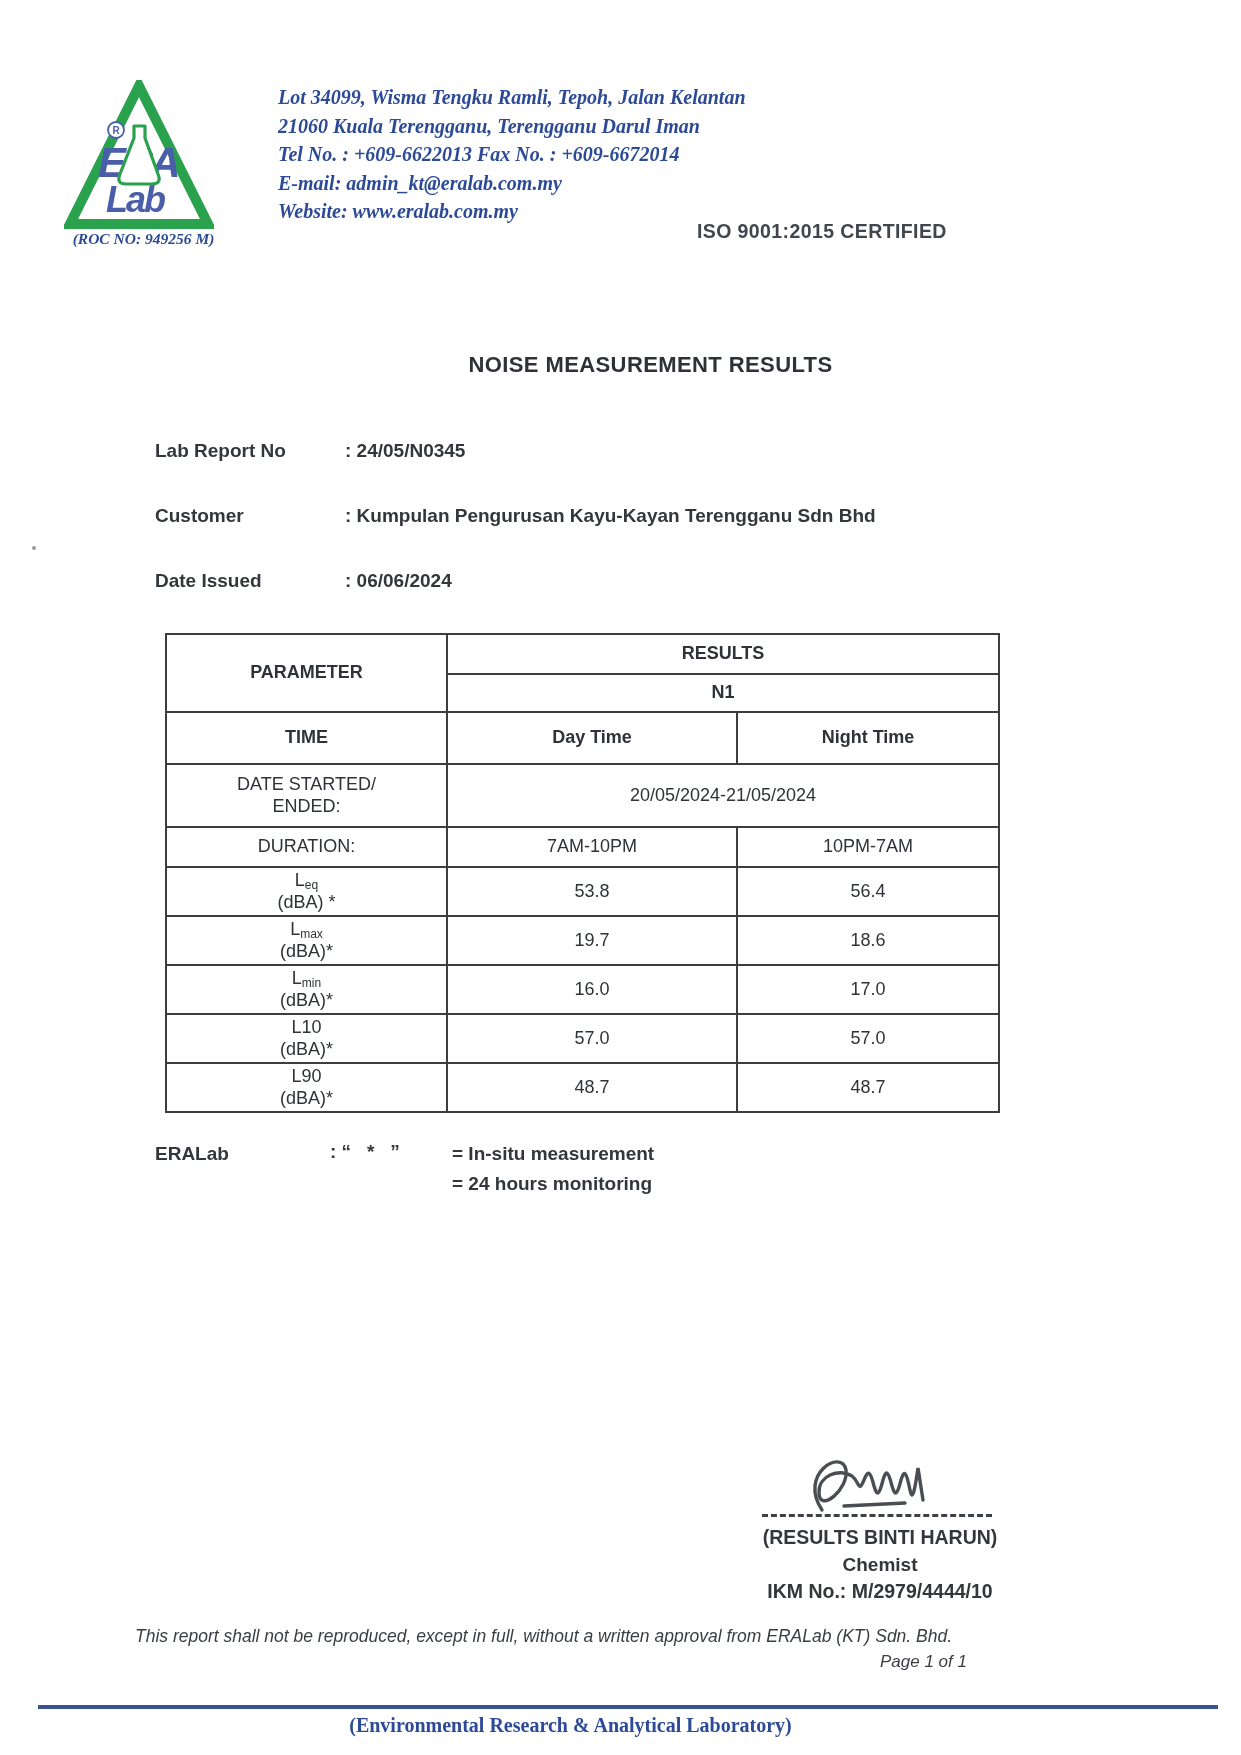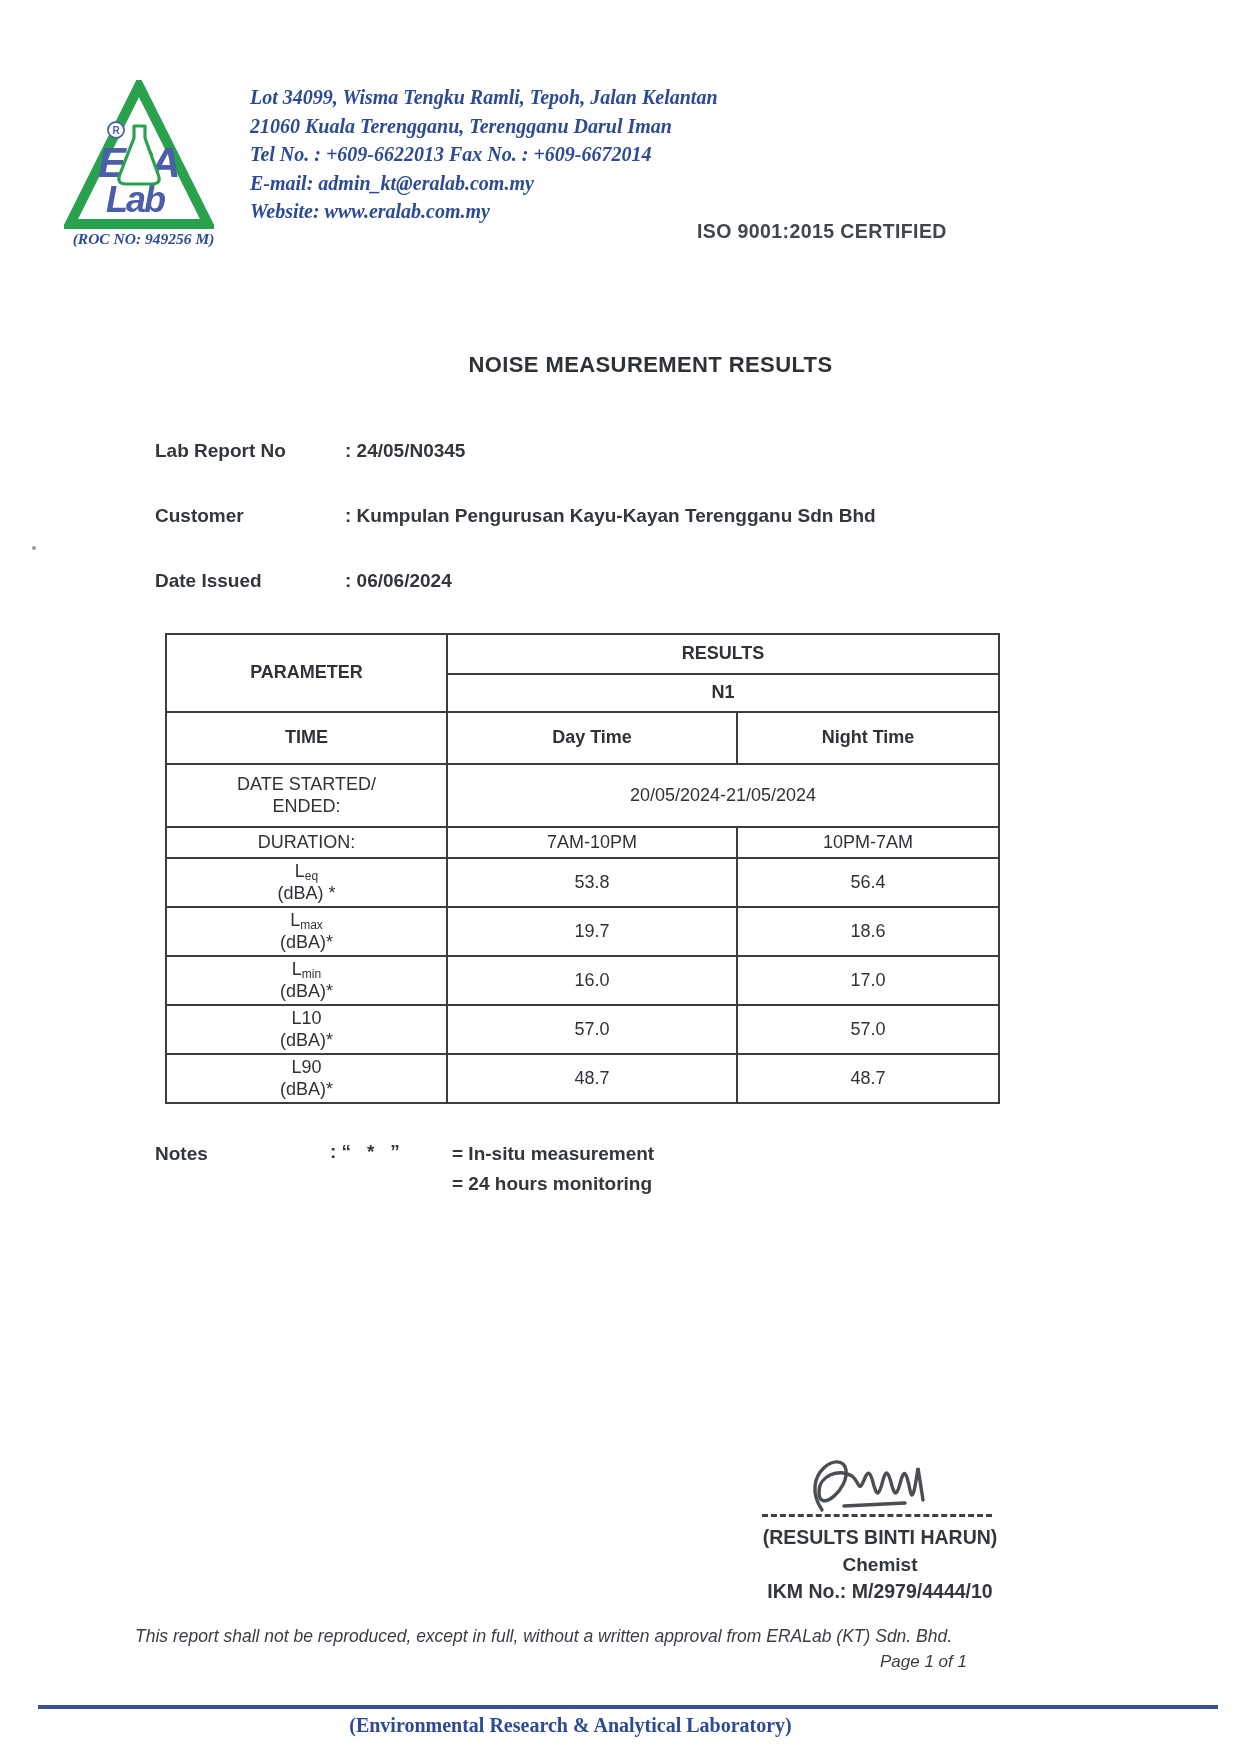--- a/index.html
+++ b/index.html
@@ -12,21 +12,21 @@
   
   .logo-svg{position:absolute; left:64px; top:80px; width:150px; height:150px;}
   .roc{
     position:absolute; left:46px; top:230px; width:195px; text-align:center;
     font-family:"Liberation Serif", serif; font-style:italic; font-weight:bold;
     font-size:15.5px; color:#2c4a96;
   }
   .company{position:absolute; left:250px; top:78px; font-family:"Liberation Serif", serif; font-style:italic; font-weight:bold; color:#2c4a96;}
   .company-name{font-size:31px; letter-spacing:.3px;}
   .company-reg{font-size:15px; margin-left:9px;}
-  .company-addr{font-size:20px; line-height:28.5px; margin-top:5px;}
+  .company-addr{font-size:20px; line-height:28.5px; margin-top:5px;margin-left:28px;}
   .iso{
     position:absolute; left:697px; top:220px; font-weight:bold; font-size:19.5px;
     color:#40464e; letter-spacing:.4px;
   }
 
   
   .doc-title{
     position:absolute; left:60px; top:352px; width:1181px; text-align:center;
     font-weight:bold; font-size:22px; letter-spacing:.4px; color:#2e3236;
   }
@@ -39,21 +39,21 @@
     position:absolute; left:165px; top:633px; width:833px;
     border-collapse:collapse; table-layout:fixed; font-size:18px; color:#2f3337;
   }
   .results-table td{
     border:2px solid #3d3d3d; text-align:center; vertical-align:middle;
     padding:0; line-height:1.2;
   }
   .results-table .hd{font-weight:bold;}
   .results-table sub{font-size:12px; vertical-align:-3px;}
   .r-results{height:40px;} .r-n1{height:38px;} .r-time{height:52px;}
-  .r-date{height:63px;} .r-dur{height:31px;} .r-l{height:49px;}
+  .r-date{height:63px;} .r-dur{height:40px;} .r-l{height:49px;}
 
   
   .notes-label{position:absolute; left:155px; top:1143px; font-weight:bold; font-size:19px;}
   .notes-symbol{position:absolute; left:330px; top:1141px; font-weight:bold; font-size:19px; white-space:pre;}
   .notes-line1{position:absolute; left:452px; top:1143px; font-weight:bold; font-size:19px;}
   .notes-line2{position:absolute; left:452px; top:1173px; font-weight:bold; font-size:19px;}
 
   
   .sig-svg{position:absolute; left:792px; top:1446px; width:140px; height:82px;}
   .sig-line{position:absolute; left:762px; top:1514px; width:230px; border-top:3px dashed #3d4145;}
@@ -178,21 +178,21 @@
         <td>
           <div><span>L90</span><sub></sub></div>
           <div>(dBA)*</div>
         </td>
         <td>48.7</td>
         <td>48.7</td>
       </tr>
     </tbody>
   </table>
 
-  <div class="notes-label">Notes</div>
+  <div class="notes-label">ERALab</div>
   <div class="notes-symbol">: “   *   ”</div>
   <div class="notes-line1">= In-situ measurement</div>
   <div class="notes-line2">= 24 hours monitoring</div>
 
   <svg class="sig-svg" viewBox="0 0 140 82">
     <g fill="none" stroke="#4a4e52" stroke-width="3.4" stroke-linecap="round">
       <path d="M30 64 C6 28 50 2 54 24 C57 42 28 68 27 47 C26 29 48 22 60 30 C68 36 66 48 72 34 C76 24 78 24 82 40 C85 50 87 50 91 34 C94 24 96 24 100 40 C103 50 105 50 109 34 C112 24 114 24 118 44 C120 54 122 50 126 22 L131 54"></path>
       <path d="M52 60 L113 57"></path>
     </g>
   </svg>

